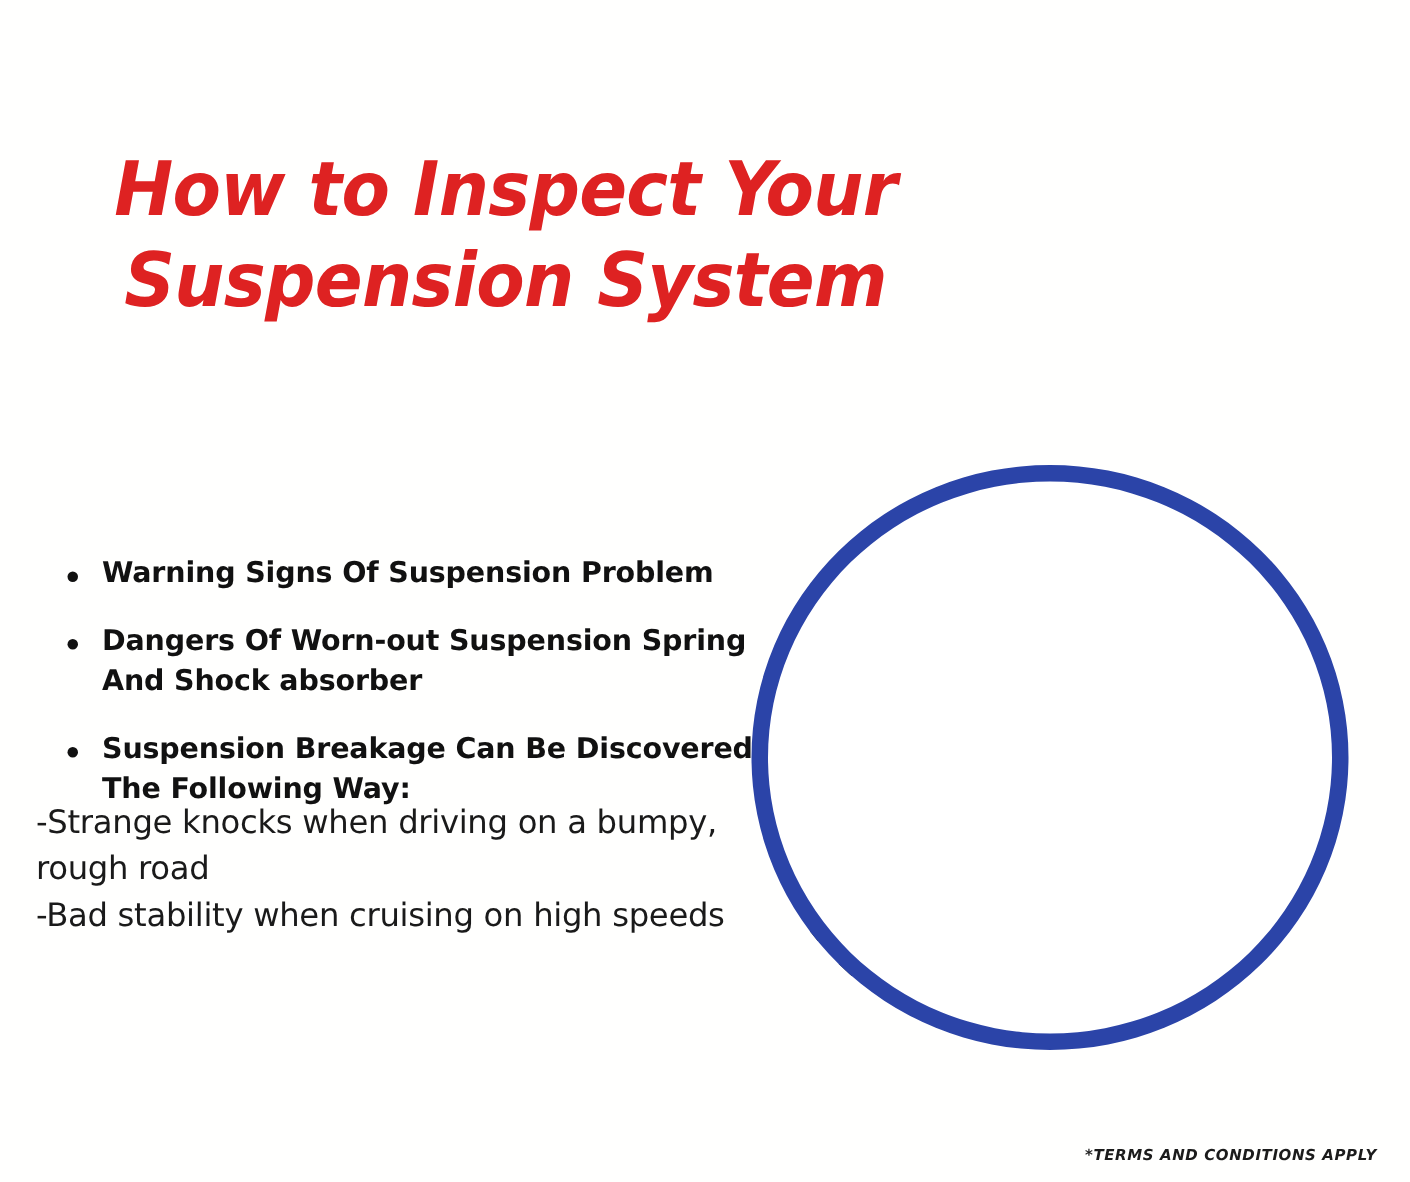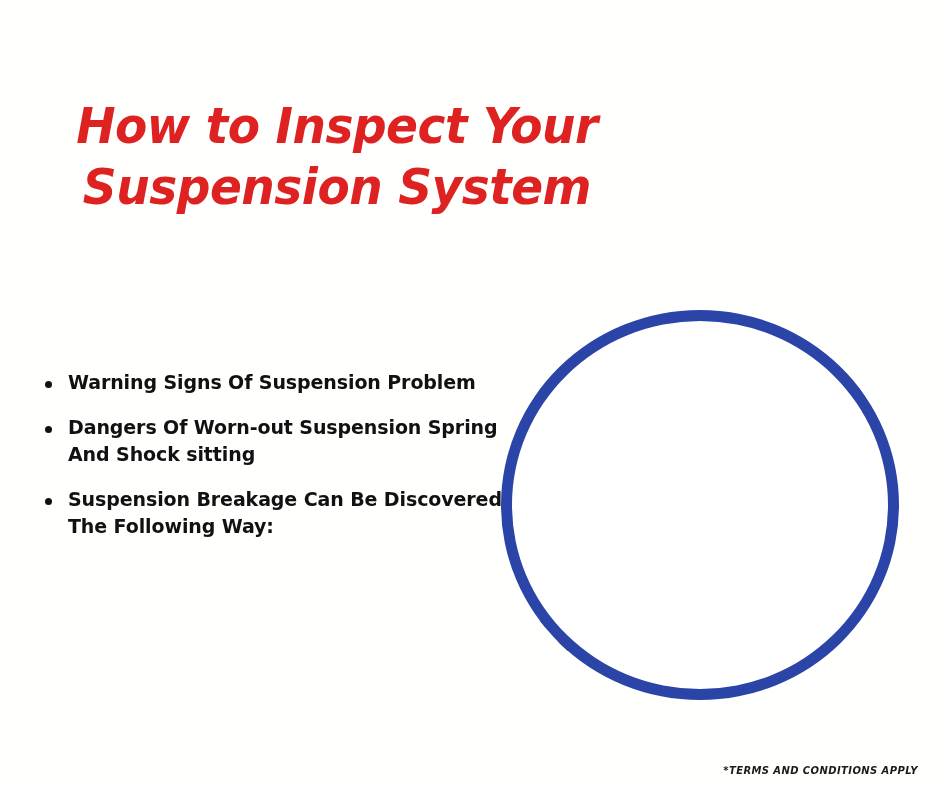--- a/index.html
+++ b/index.html
@@ -145,29 +145,31 @@
   </div>
 
 
   <ul class="bullets">
     <li>
       <span class="dot"></span>
       <span>Warning Signs Of Suspension Problem</span>
     </li>
     <li>
       <span class="dot"></span>
-      <span>Dangers Of Worn-out Suspension Spring And Shock sitting</span>
+      <span>Dangers Of Worn-out Suspension Spring And Shock absorber</span>
     </li>
     <li>
       <span class="dot"></span>
       <span>Suspension Breakage Can Be Discovered In The Following Way:</span>
     </li>
   </ul>
 
   <div class="dashlines">
+    <div class="dashline">-Strange knocks when driving on a bumpy, rough road</div>
+    <div class="dashline">-Bad stability when cruising on high speeds</div>
   </div>
 
   <div class="product-art">
     <svg width="398" height="390" viewBox="0 0 398 390" xmlns="http://www.w3.org/2000/svg">
       <defs>
         <linearGradient id="steel" x1="0" y1="0" x2="0" y2="1">
           <stop offset="0%" stop-color="#b9bbbd"></stop>
           <stop offset="35%" stop-color="#8e9194"></stop>
           <stop offset="70%" stop-color="#6d7073"></stop>
           <stop offset="100%" stop-color="#4a4c4f"></stop>

